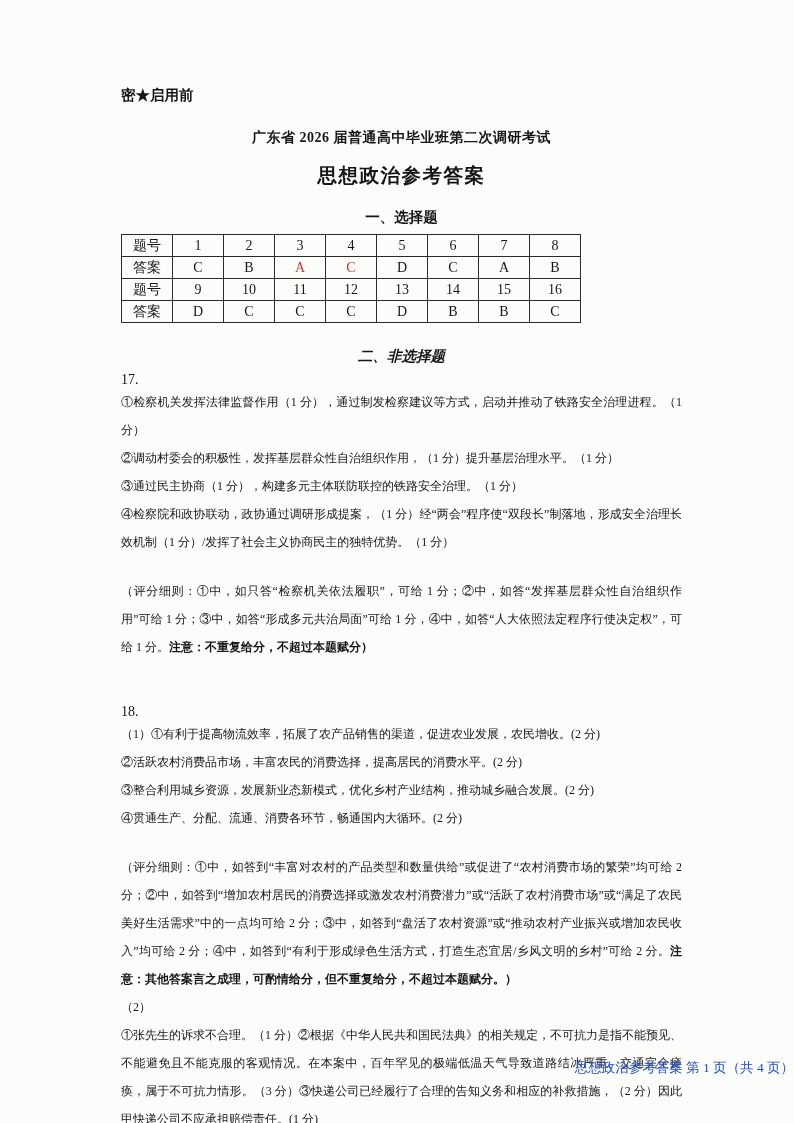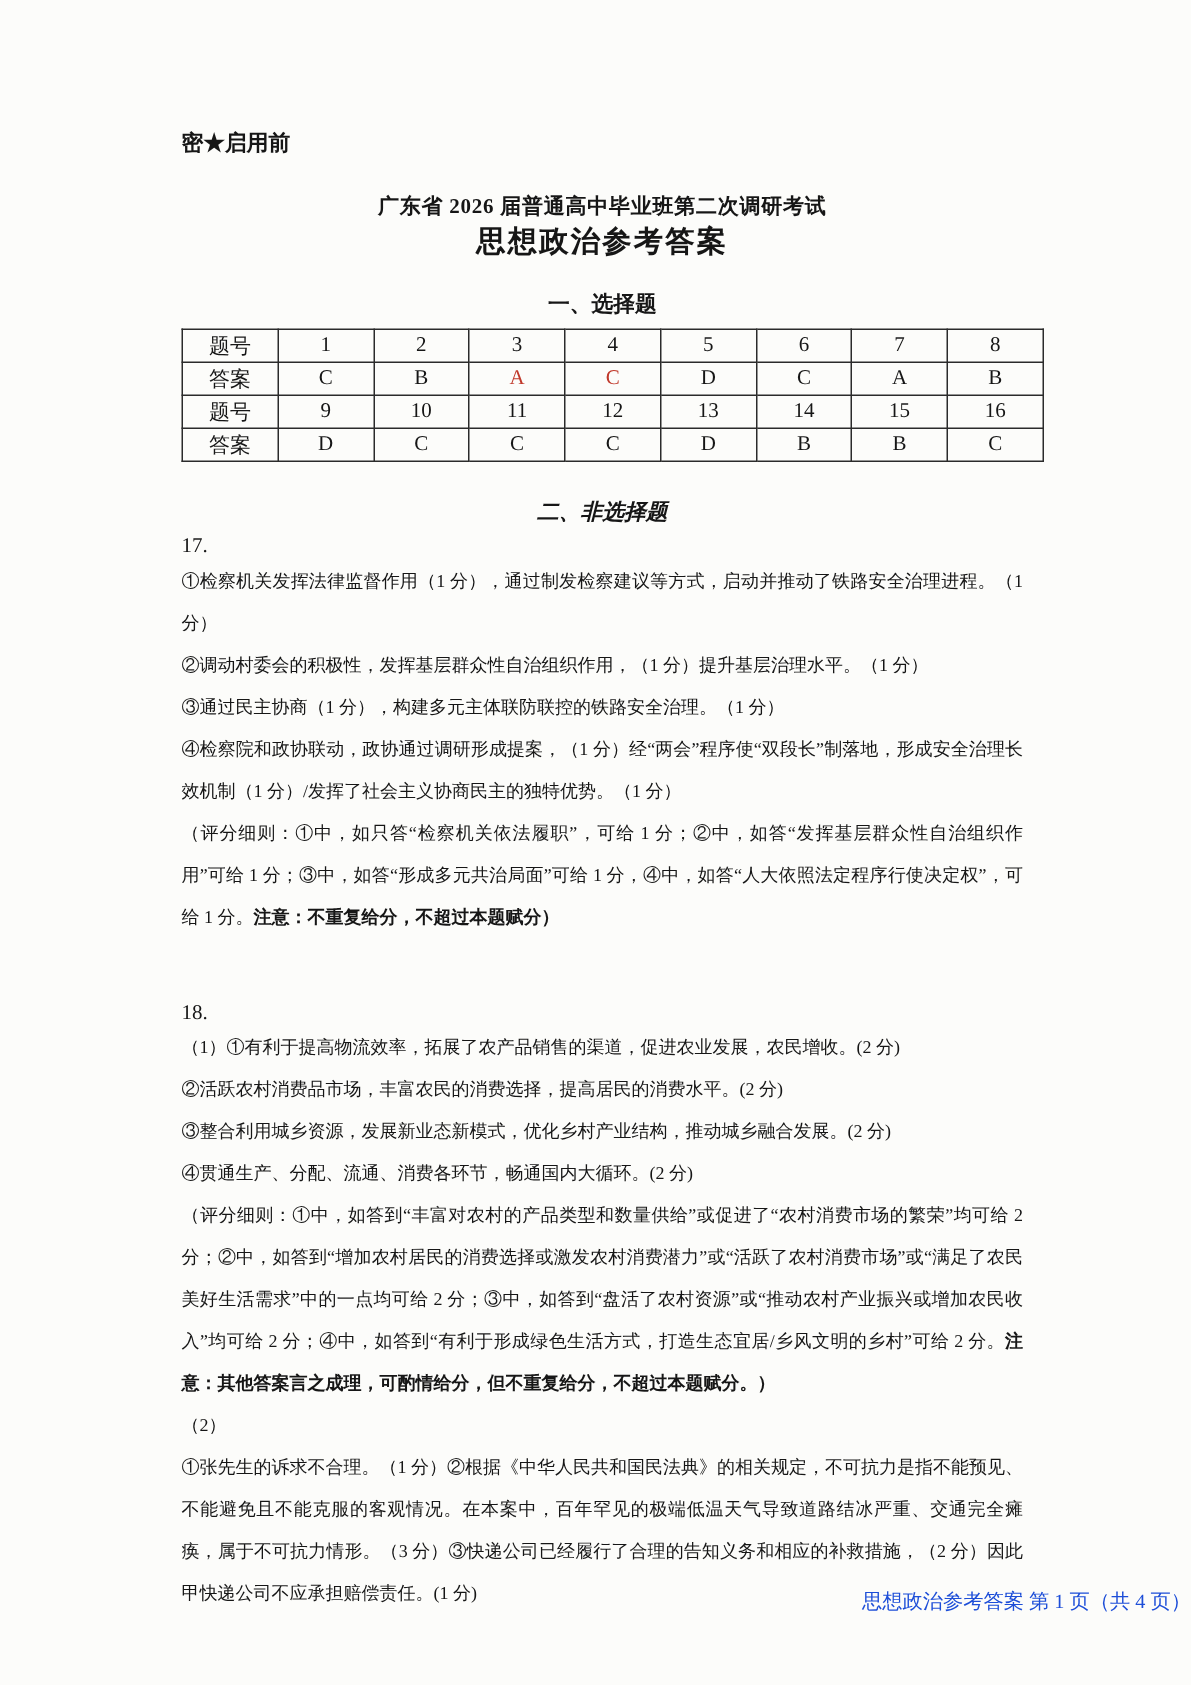--- a/index.html
+++ b/index.html
@@ -23,49 +23,50 @@
   }
   .security-notice { font-size: 14.5px; font-weight: 700; }
   .doc-title {
     margin-top: 24px;
     text-align: center;
     font-size: 14px;
     font-weight: 700;
     letter-spacing: 0.5px;
   }
   .doc-subtitle {
+    margin-top: 15px;
     text-align: center;
     font-size: 19.5px;
     font-weight: 700;
     letter-spacing: 1.5px;
   }
   .section-heading { margin-top: 19px; font-size: 14.5px; font-weight: 700; text-align: center; }
   .heading2 { margin-top: 24px; font-style: italic; }
   table.answers {
     margin-top: 7px;
     border-collapse: collapse;
     table-layout: fixed;
-    width: 575px;
+    width: 460px;
   }
   table.answers td {
     border: 1px solid #2b2b2b;
     height: 22px;
     text-align: center;
     font-size: 14px;
     padding: 0;
   }
   .red { color: var(--red-answer, #c0392b); }
   .qnum { margin-top: 6px; font-size: 14px; }
   p.body {
     margin: 0;
     font-size: 12px;
     line-height: 28px;
     text-align: justify;
   }
-  p.spaced { }
+  p.spaced { margin-top: 21px; }
   .bold { font-weight: 700; }
   .footer {
     position: absolute;
     top: 1059px; left: 0;
     width: 100%;
     text-align: right;
     font-size: 13.5px;
     color: #1d4ed8;
   }
 </style>

